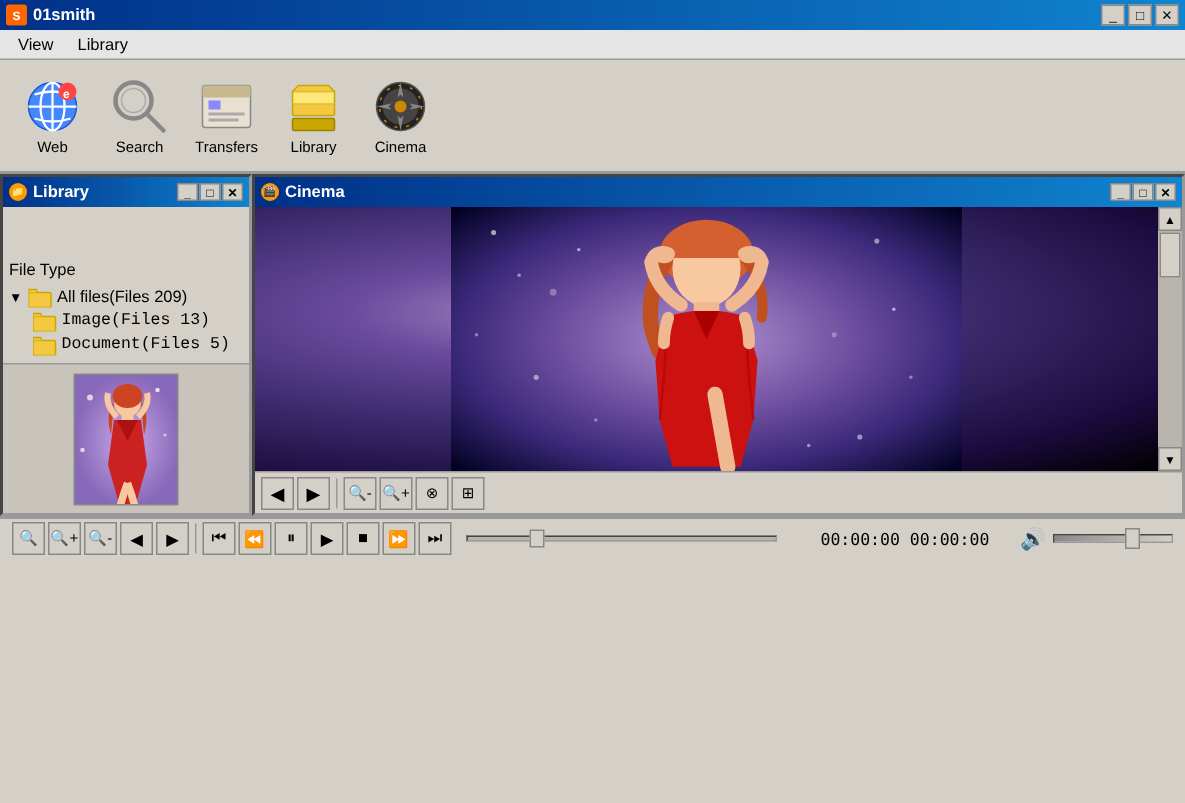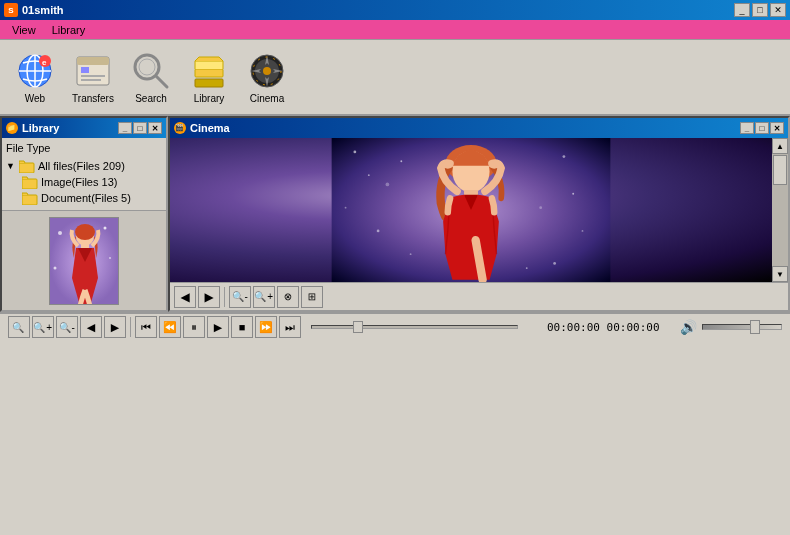--- a/index.html
+++ b/index.html
@@ -54,21 +54,21 @@
       display: flex;
       align-items: center;
       justify-content: center;
       font-size: 9px;
       cursor: pointer;
       color: #000;
     }
 
     
     .menu-bar {
-      background: #ec4899;
+      background: #e5e5e5;
       height: 20px;
       display: flex;
       align-items: center;
       padding: 0 4px;
       border-bottom: 1px solid #999;
     }
     .menu-item {
       padding: 2px 8px;
       cursor: pointer;
       font-size: 11px;
@@ -166,20 +166,21 @@
       justify-content: center;
       cursor: pointer;
       color: #000;
     }
 
     .library-content {
       flex: 1;
       padding: 4px;
       overflow-y: auto;
       background: #d4d0c8;
+      margin-top: 32px;
     }
     .file-type-label {
       font-size: 11px;
       margin-bottom: 4px;
       font-weight: normal;
     }
     .tree-item {
       display: flex;
       align-items: center;
       gap: 3px;
@@ -187,20 +188,21 @@
       cursor: pointer;
       font-size: 11px;
     }
     .tree-expand {
       font-size: 9px;
       width: 10px;
     }
 
     .tree-children {
       padding-left: 16px;
+      font-family: Liberation Mono, monospace;
     }
 
     
     .thumbnail-area {
       height: 100px;
       border-top: 1px solid #999;
       display: flex;
       align-items: center;
       justify-content: center;
       padding: 4px;
@@ -435,39 +437,39 @@
         <circle cx="30" cy="10" r="6" fill="#ff4444"></circle>
         <text x="27" y="14" fill="white" font-size="8" font-weight="bold">e</text>
       </svg>
     </div>
     <span class="toolbar-label">Web</span>
   </div>
 
   <div class="toolbar-btn">
     <div class="toolbar-icon">
       <svg width="40" height="40" viewBox="0 0 40 40">
+        <circle cx="16" cy="16" r="12" fill="none" stroke="#888" stroke-width="3"></circle>
+        <circle cx="16" cy="16" r="8" fill="none" stroke="#aaa" stroke-width="1"></circle>
+        <line x1="25" y1="25" x2="36" y2="36" stroke="#888" stroke-width="3" stroke-linecap="round"></line>
+      </svg>
+    </div>
+    <span class="toolbar-label">Search</span>
+  </div>
+
+  <div class="toolbar-btn">
+    <div class="toolbar-icon">
+      <svg width="40" height="40" viewBox="0 0 40 40">
         <rect x="4" y="6" width="32" height="28" rx="2" fill="#e8e0d0" stroke="#888" stroke-width="1"></rect>
         <rect x="4" y="6" width="32" height="8" rx="2" fill="#c8b890"></rect>
         <rect x="8" y="16" width="8" height="6" fill="#8888ff"></rect>
         <rect x="8" y="24" width="24" height="2" fill="#aaa"></rect>
         <rect x="8" y="28" width="20" height="2" fill="#aaa"></rect>
       </svg>
     </div>
     <span class="toolbar-label">Transfers</span>
-  </div>
-
-  <div class="toolbar-btn">
-    <div class="toolbar-icon">
-      <svg width="40" height="40" viewBox="0 0 40 40">
-        <circle cx="16" cy="16" r="12" fill="none" stroke="#888" stroke-width="3"></circle>
-        <circle cx="16" cy="16" r="8" fill="none" stroke="#aaa" stroke-width="1"></circle>
-        <line x1="25" y1="25" x2="36" y2="36" stroke="#888" stroke-width="3" stroke-linecap="round"></line>
-      </svg>
-    </div>
-    <span class="toolbar-label">Search</span>
   </div>
 
   <div class="toolbar-btn">
     <div class="toolbar-icon">
       <svg width="40" height="40" viewBox="0 0 40 40">
         <rect x="6" y="28" width="28" height="8" rx="1" fill="#c8a800" stroke="#a08000" stroke-width="1"></rect>
         <rect x="6" y="18" width="28" height="8" rx="1" fill="#f5c842" stroke="#c8a800" stroke-width="1"></rect>
         <path d="M6 18 L6 10 L34 10 L34 18" fill="#ffe87a" stroke="#c8a800" stroke-width="1"></path>
         <path d="M6 10 L10 6 L30 6 L34 10" fill="#f5c842" stroke="#c8a800" stroke-width="1"></path>
       </svg>

